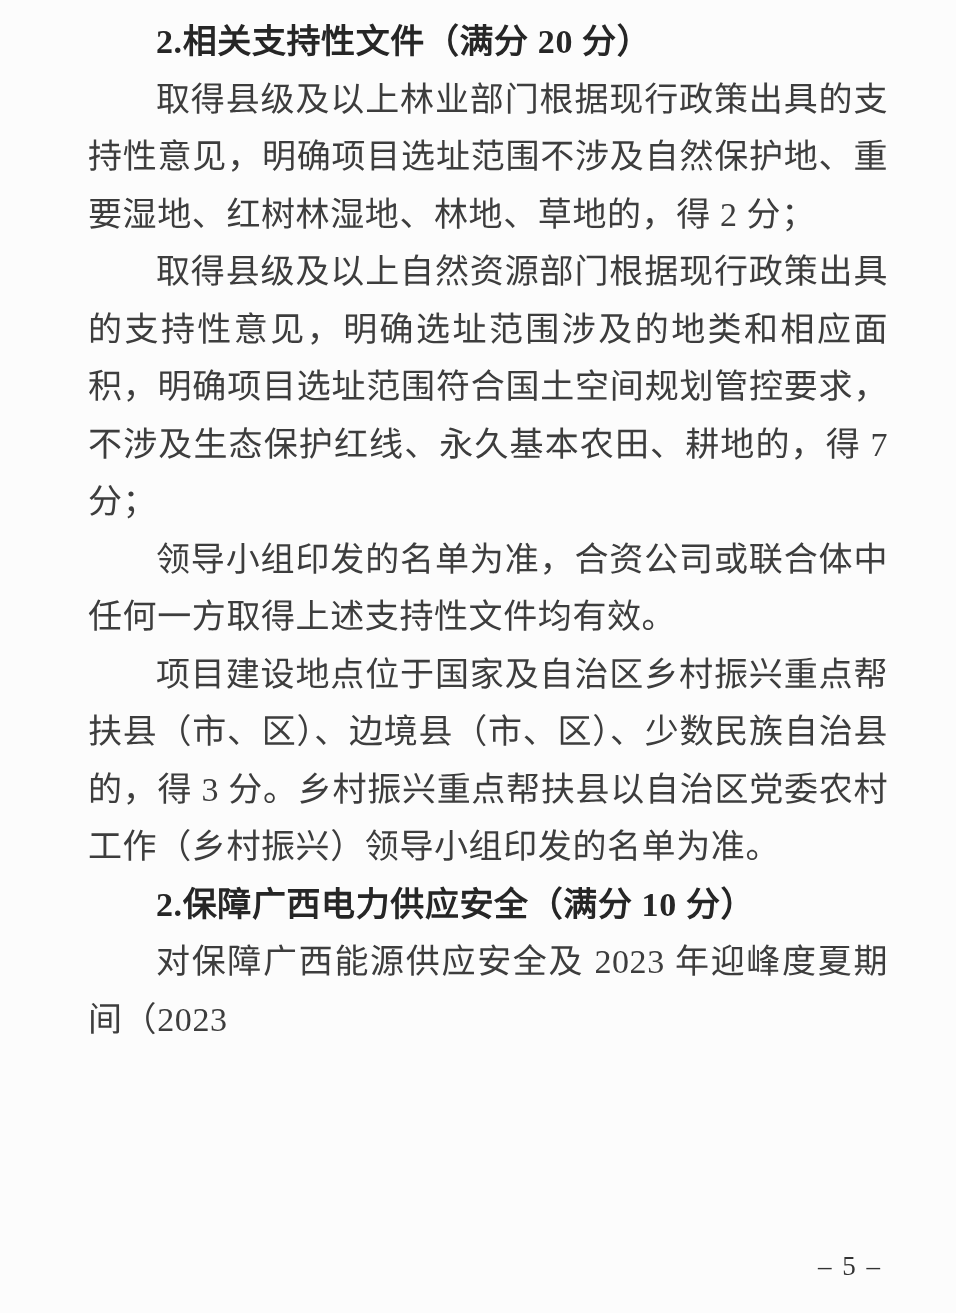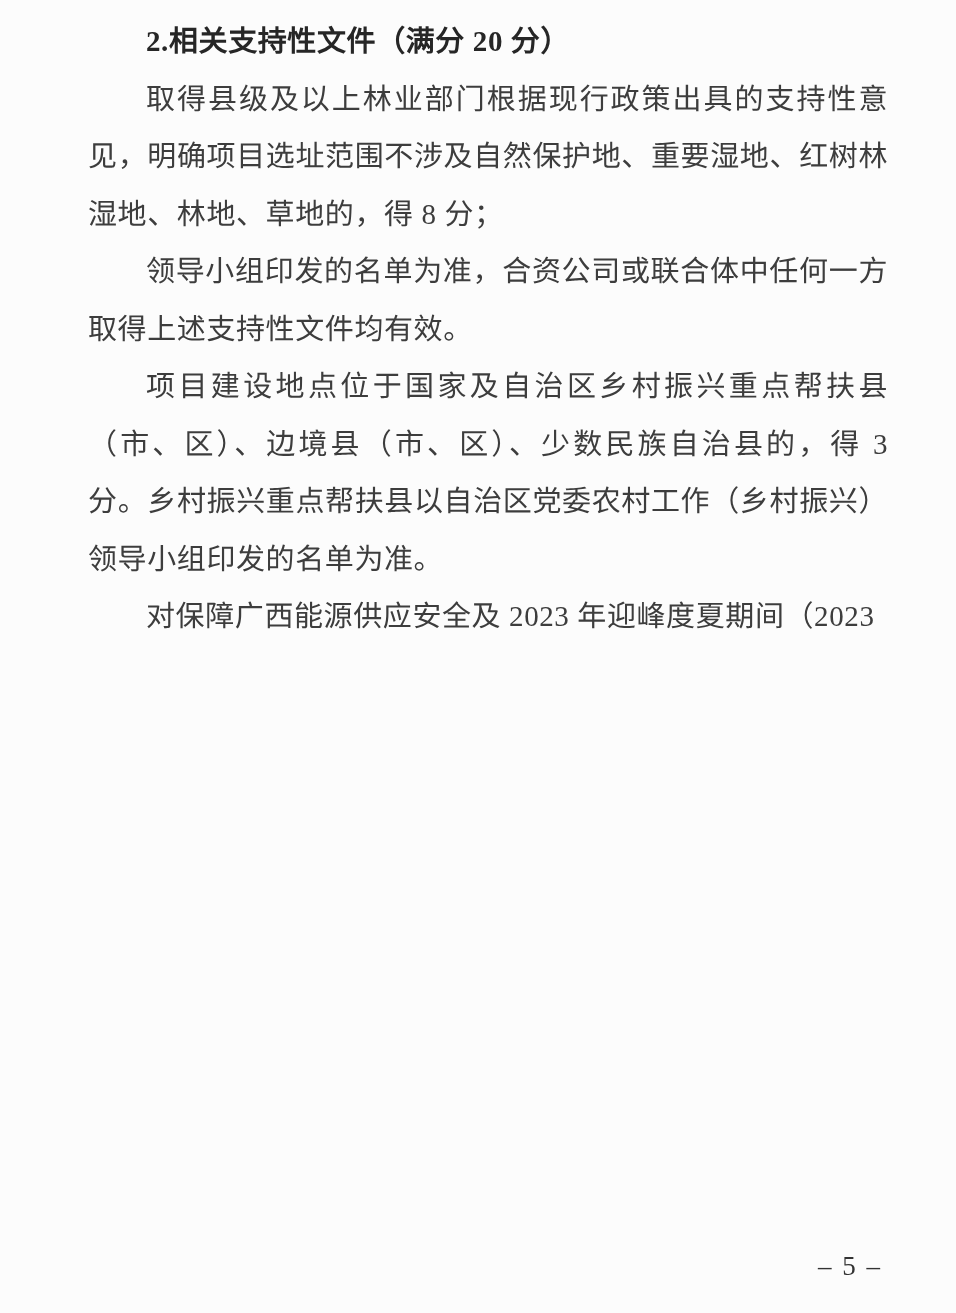--- a/index.html
+++ b/index.html
@@ -16,21 +16,21 @@
     font-family: "Liberation Serif", "DejaVu Serif", serif;
   }
   .content {
     position: absolute;
     left: 88px;
     top: 13px;
     width: 800px;
   }
   .block {
     margin: 0;
-    font-size: 29px;
+    font-size: 34px;
     line-height: 57.5px;
     letter-spacing: 0.6px;
     text-indent: 2em;
     color: #3d3d3d;
   }
   .block.paragraph {
     text-align: justify;
     text-justify: inter-ideograph;
   }
   .block.heading {
@@ -48,19 +48,21 @@
     letter-spacing: 2px;
     font-family: "Liberation Serif", "DejaVu Serif", serif;
   }
 </style>
 </head>
 <body>
 
 <div class="page">
   <div class="content" id="content">
       <p class="block heading">2.相关支持性文件（满分 20 分）</p>
-      <p class="block paragraph">取得县级及以上林业部门根据现行政策出具的支持性意见，明确项目选址范围不涉及自然保护地、重要湿地、红树林湿地、林地、草地的，得 8 分；</p>
+      <p class="block paragraph">取得县级及以上林业部门根据现行政策出具的支持性意见，明确项目选址范围不涉及自然保护地、重要湿地、红树林湿地、林地、草地的，得 2 分；</p>
+      <p class="block paragraph">取得县级及以上自然资源部门根据现行政策出具的支持性意见，明确选址范围涉及的地类和相应面积，明确项目选址范围符合国土空间规划管控要求，不涉及生态保护红线、永久基本农田、耕地的，得 7 分；</p>
       <p class="block paragraph">领导小组印发的名单为准，合资公司或联合体中任何一方取得上述支持性文件均有效。</p>
       <p class="block paragraph">项目建设地点位于国家及自治区乡村振兴重点帮扶县（市、区）、边境县（市、区）、少数民族自治县的，得 3 分。乡村振兴重点帮扶县以自治区党委农村工作（乡村振兴）领导小组印发的名单为准。</p>
+      <p class="block heading">2.保障广西电力供应安全（满分 10 分）</p>
       <p class="block paragraph">对保障广西能源供应安全及 2023 年迎峰度夏期间（2023</p>
     </div>
   <div class="page-number">– 5 –</div>
 </div>
 
 </body></html>

